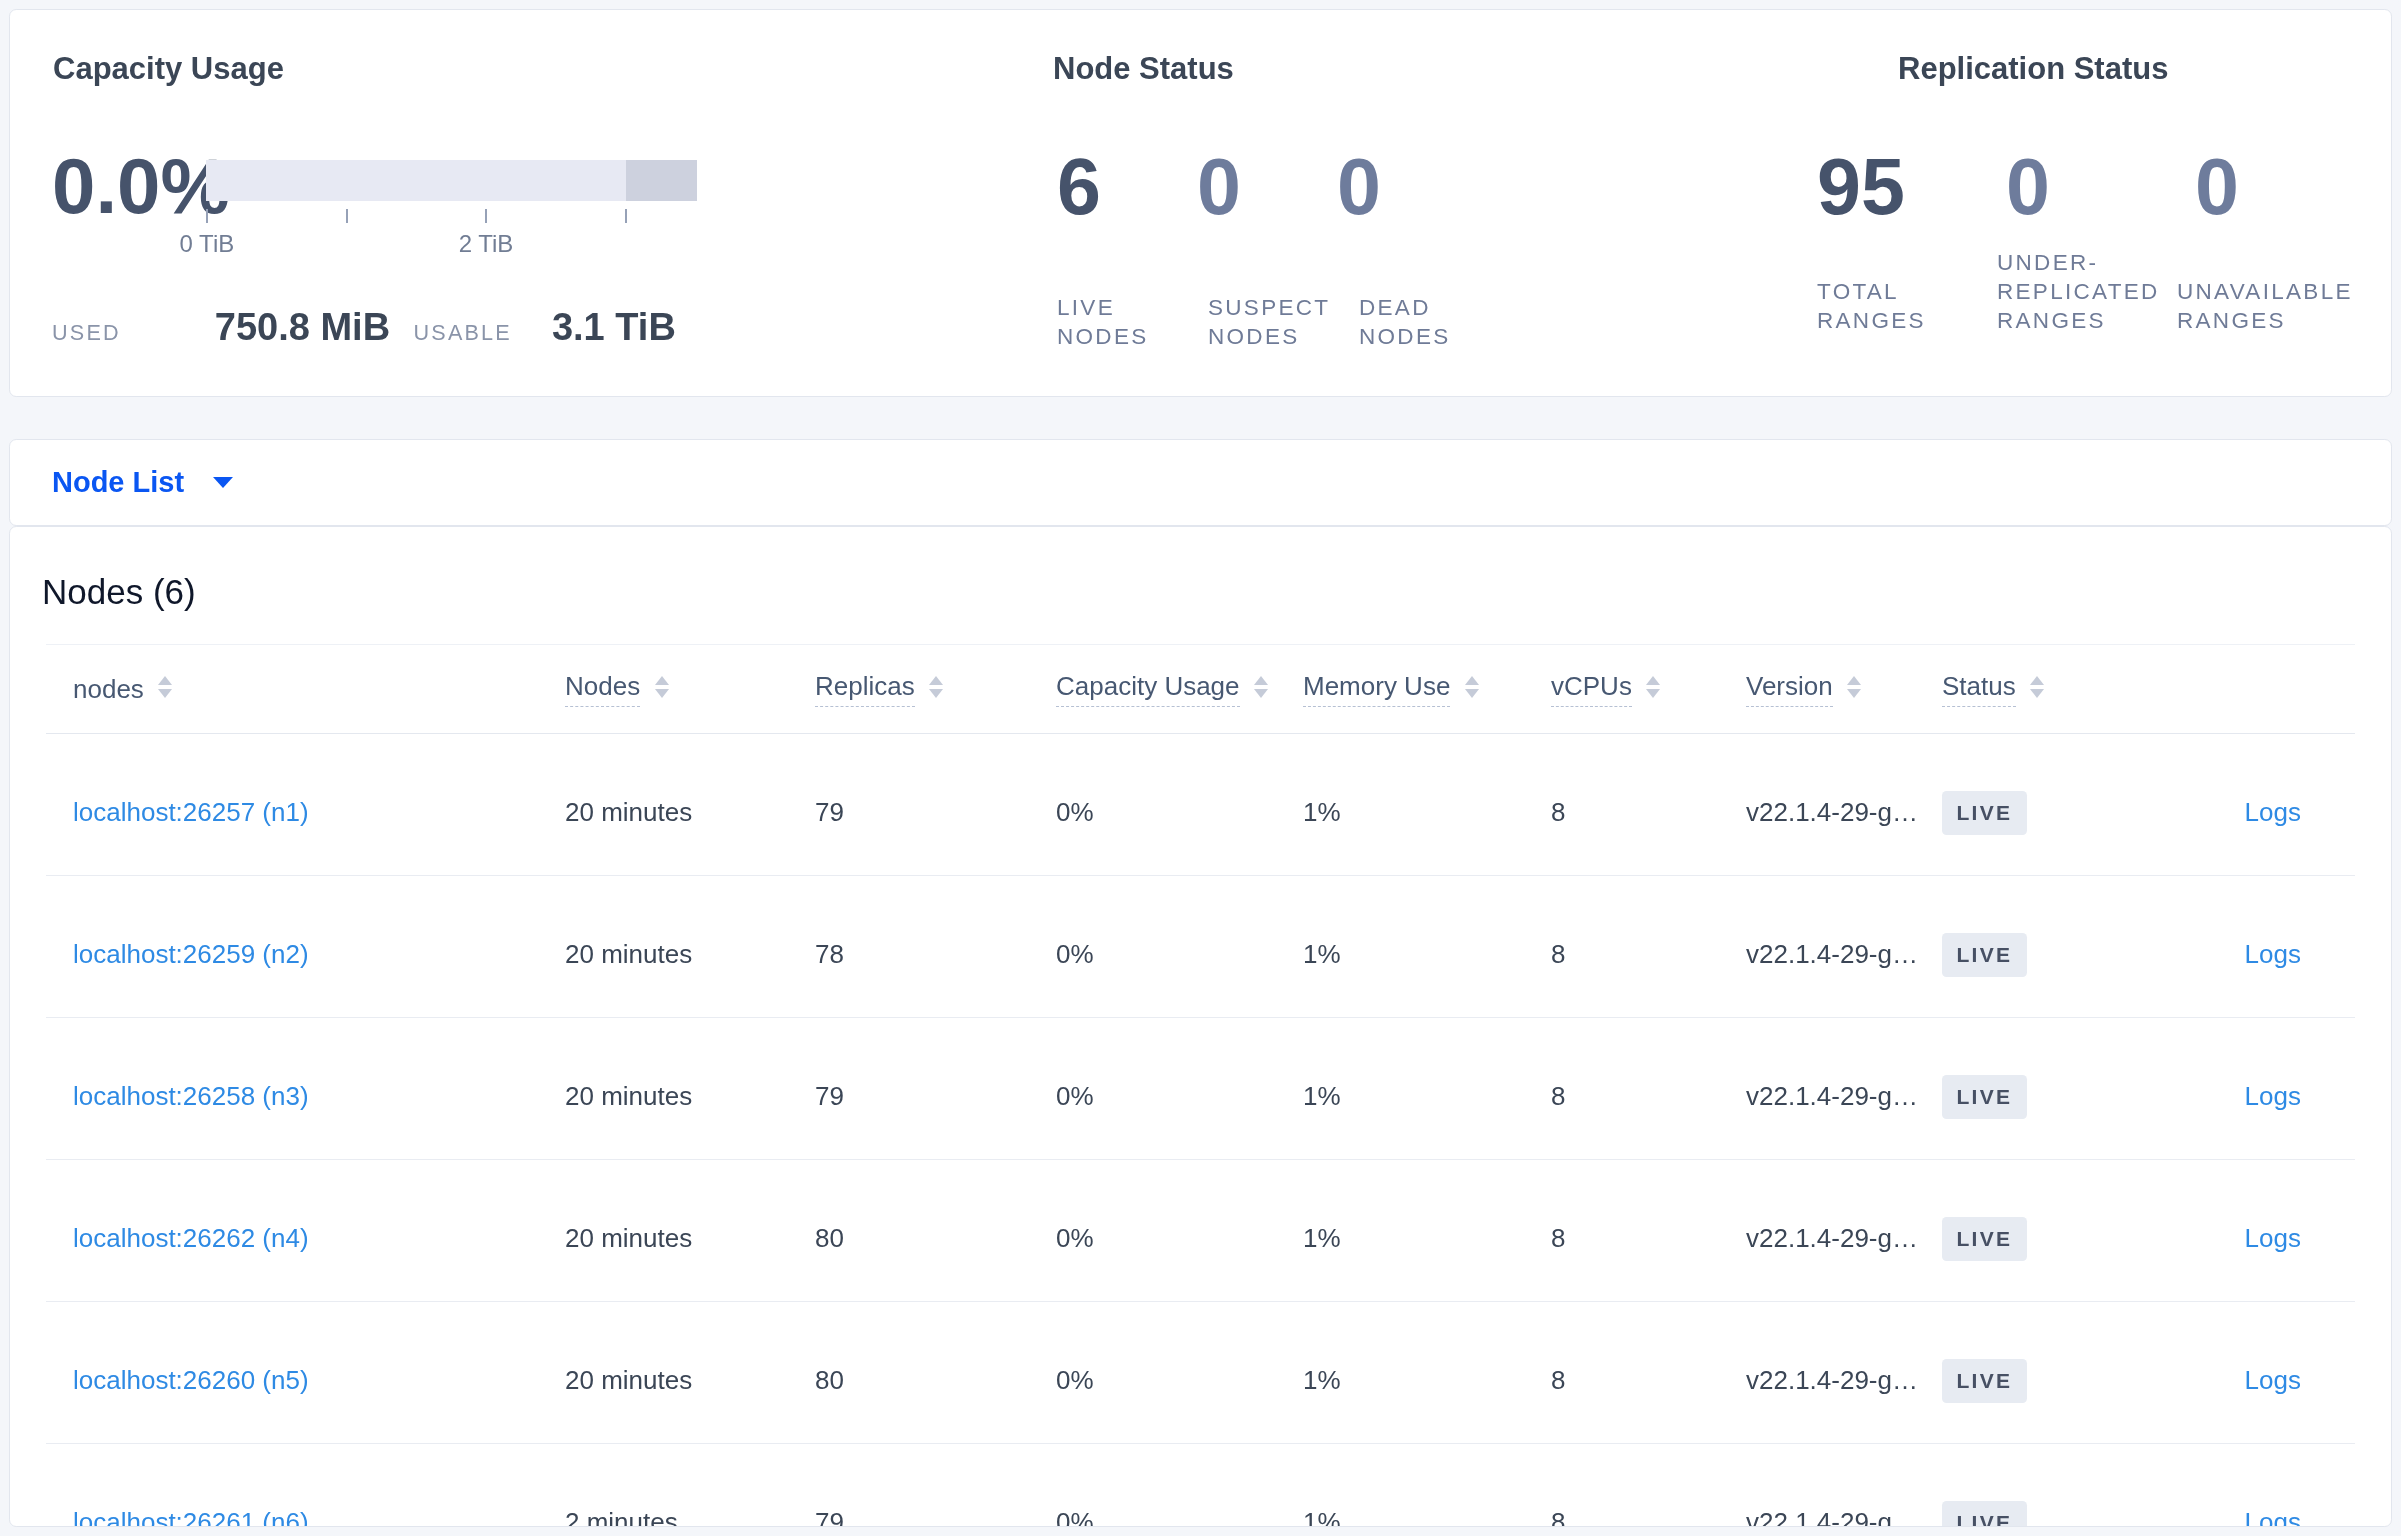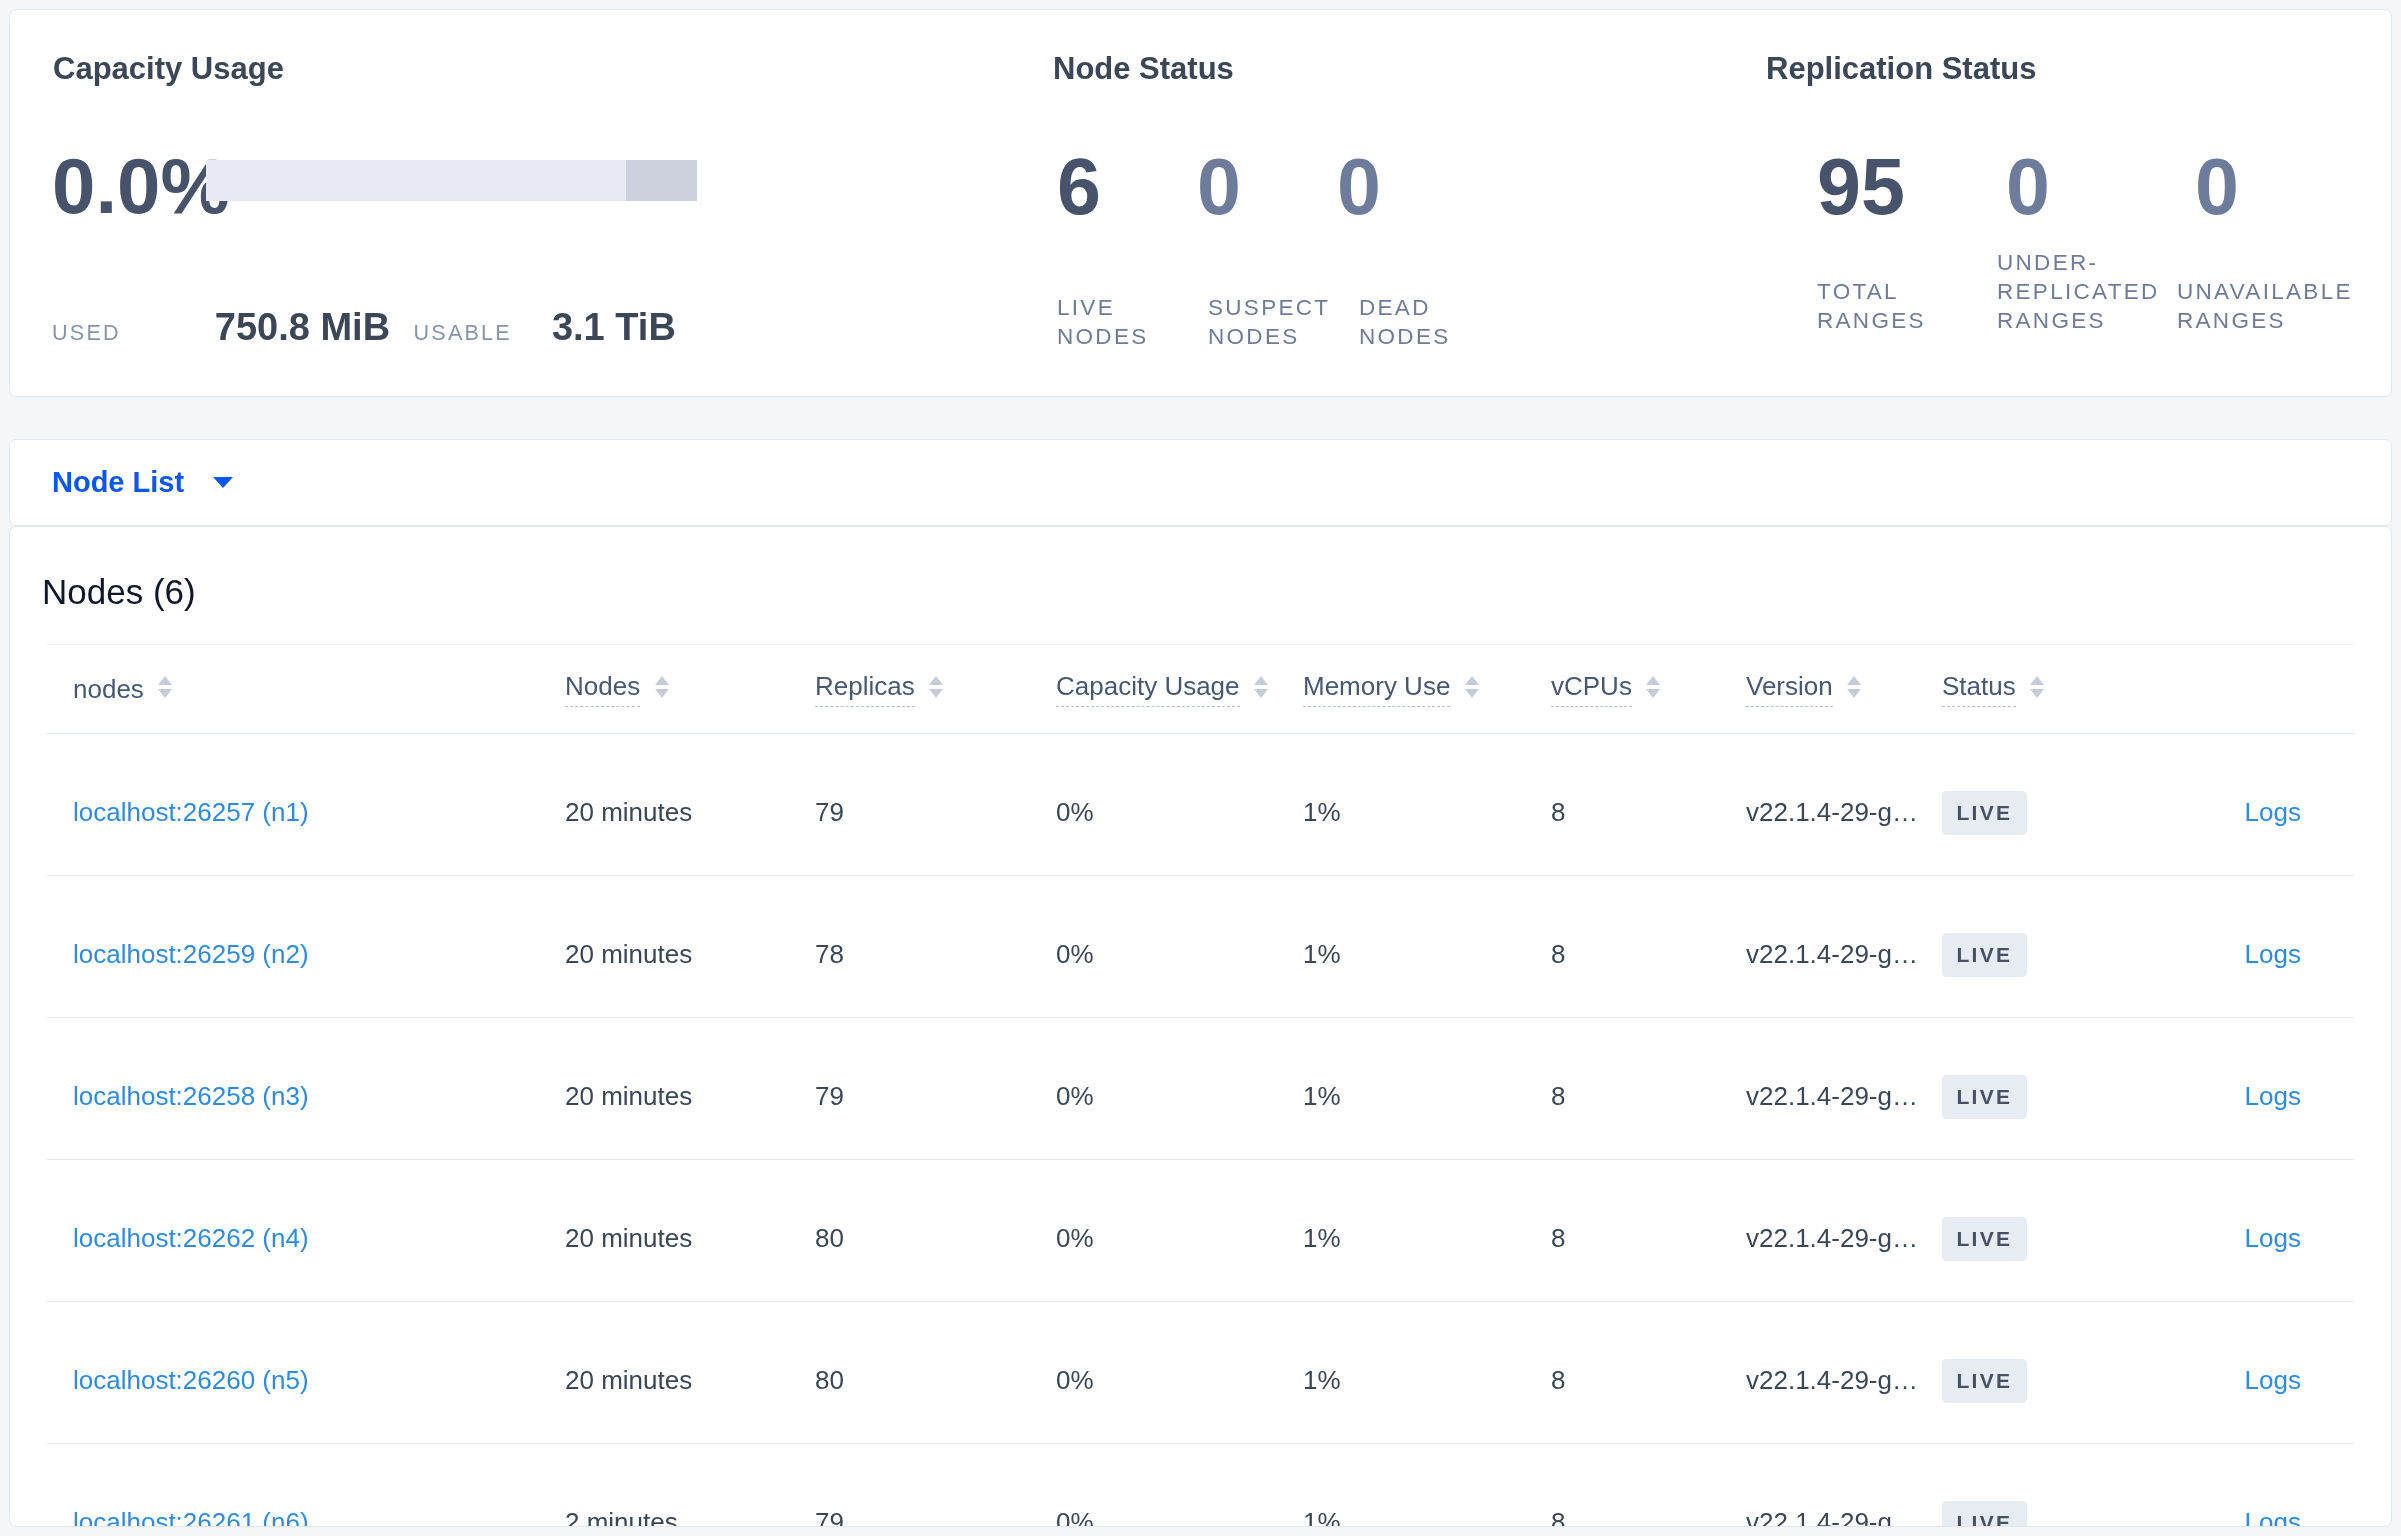--- a/index.html
+++ b/index.html
@@ -92,20 +92,28 @@
 
 <div class="card top-card">
 
   <div>
     <div class="panel-title" style="left:43px;">Capacity Usage</div>
     <div class="big-number" style="left:42px;">0.0%</div>
     <div class="cap-bar-group">
       <div class="cap-bar">
         <div class="cap-bar-dark"></div>
       </div>
+      <div class="cap-ticks">
+        <div class="cap-tick" style="left:0px;"></div>
+        <div class="cap-tick" style="left:140px;"></div>
+        <div class="cap-tick" style="left:279px;"></div>
+        <div class="cap-tick" style="left:419px;"></div>
+        <div class="tick-label" style="left:0.9px;">0 TiB</div>
+        <div class="tick-label" style="left:280px;">2 TiB</div>
+      </div>
     </div>
     <div class="cap-used-row">
       <span class="cap-kicker">USED</span>
       <span class="cap-value" style="margin-left:94px;">750.8 MiB</span>
       <span class="cap-kicker" style="margin-left:23.4px;">USABLE</span>
       <span class="cap-value" style="margin-left:40px;">3.1 TiB</span>
     </div>
   </div>
 
   <div>
@@ -128,21 +136,21 @@
       <div class="label-slot" style="width:131px; height:58px;">
         <div class="metric-label" style="width:117px;">SUSPECT NODES</div>
       </div>
       <div class="label-slot" style="width:131px; height:58px;">
         <div class="metric-label" style="width:108px;">DEAD NODES</div>
       </div>
     </div>
   </div>
 
   <div>
-    <div class="panel-title" style="left:1756px;">Replication Status</div>
+    <div class="panel-title" style="left:1888px;">Replication Status</div>
     <div class="metric-cols" style="left:1807px; top:135px; gap:18px;align-items:flex-end;">
       <div class="metric-col" style="width:171px;">
         <div class="metric-num num-dark">95</div>
       </div>
       <div class="metric-col" style="width:171px;">
         <div class="metric-num num-muted">0</div>
       </div>
       <div class="metric-col" style="width:171px;">
         <div class="metric-num num-muted">0</div>
       </div>

